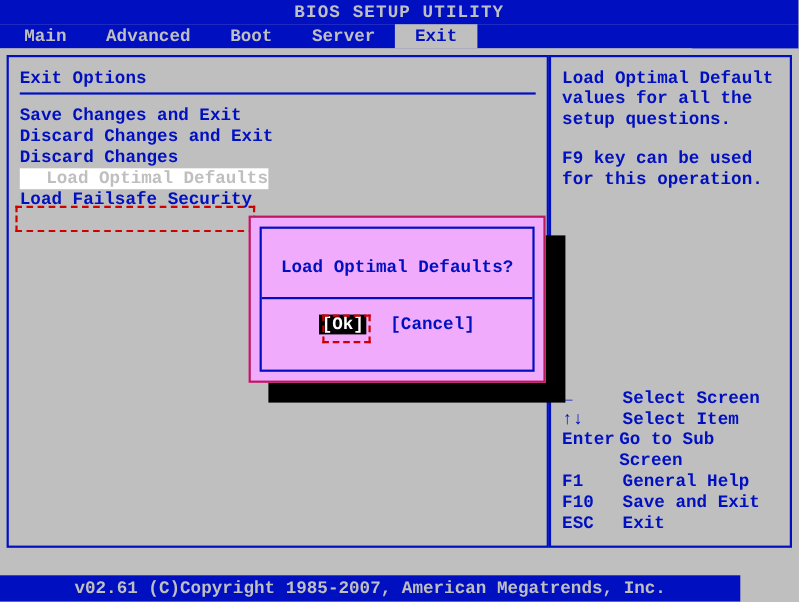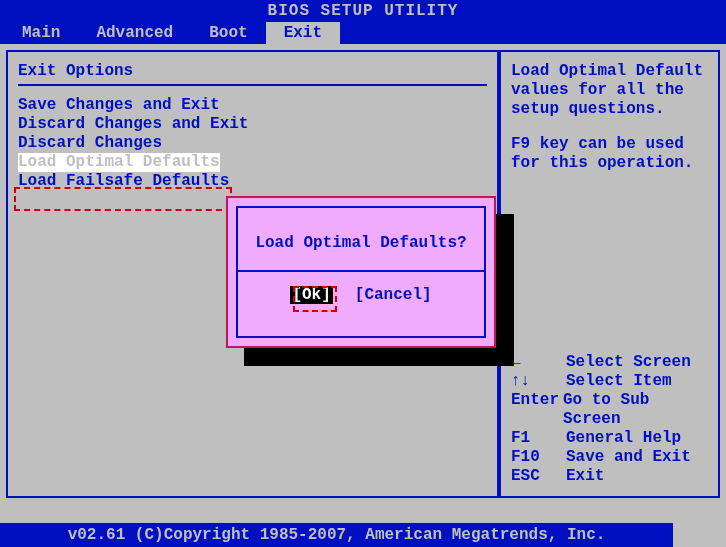--- a/index.html
+++ b/index.html
@@ -72,20 +72,21 @@
     margin: 4px 0 10px 0;
   }
   .menu-line {
     color: #0010c0;
     line-height: 19px;
   }
   .menu-line.highlighted {
     background: #fff;
     color: #bfbfbf;
     display: inline-block;
+    padding-left: 24px;
   }
   .annot {
     border: 2px dashed #d00000;
     position: absolute;
   }
   .annot-option {
     left: 6px;
     top: 135px;
     width: 218px;
     height: 24px;
@@ -170,35 +171,36 @@
 </style>
 </head>
 <body>
 
 <div class="titlebar">BIOS SETUP UTILITY</div>
 
 <div class="menubar">
   <div class="menu-item">Main</div>
   <div class="menu-item">Advanced</div>
   <div class="menu-item">Boot</div>
+  <div class="menu-item">Server</div>
   <div class="menu-item selected">Exit</div>
 </div>
 
 <div class="main-area">
 
   <div class="panel-box left-panel">
     <div class="panel-content">
       <div class="section-title">Exit Options</div>
       <div class="hr"></div>
       <div class="menu-line">Save Changes and Exit</div>
       <div class="menu-line">Discard Changes and Exit</div>
       <div class="menu-line">Discard Changes</div>
       <div class="menu-line"></div>
       <div><span class="menu-line highlighted">Load Optimal Defaults</span></div>
-      <div class="menu-line">Load Failsafe Defaults</div>
+      <div class="menu-line">Load Failsafe Security</div>
     </div>
     <div class="annot annot-option"></div>
   </div>
 
   <div class="panel-box right-panel">
     <div class="panel-content">
       <div class="help-text">Load Optimal Default values for all the setup questions.</div>
       <div style="height:16px"></div>
       <div class="help-text">F9 key can be used for this operation.</div>
     </div>

